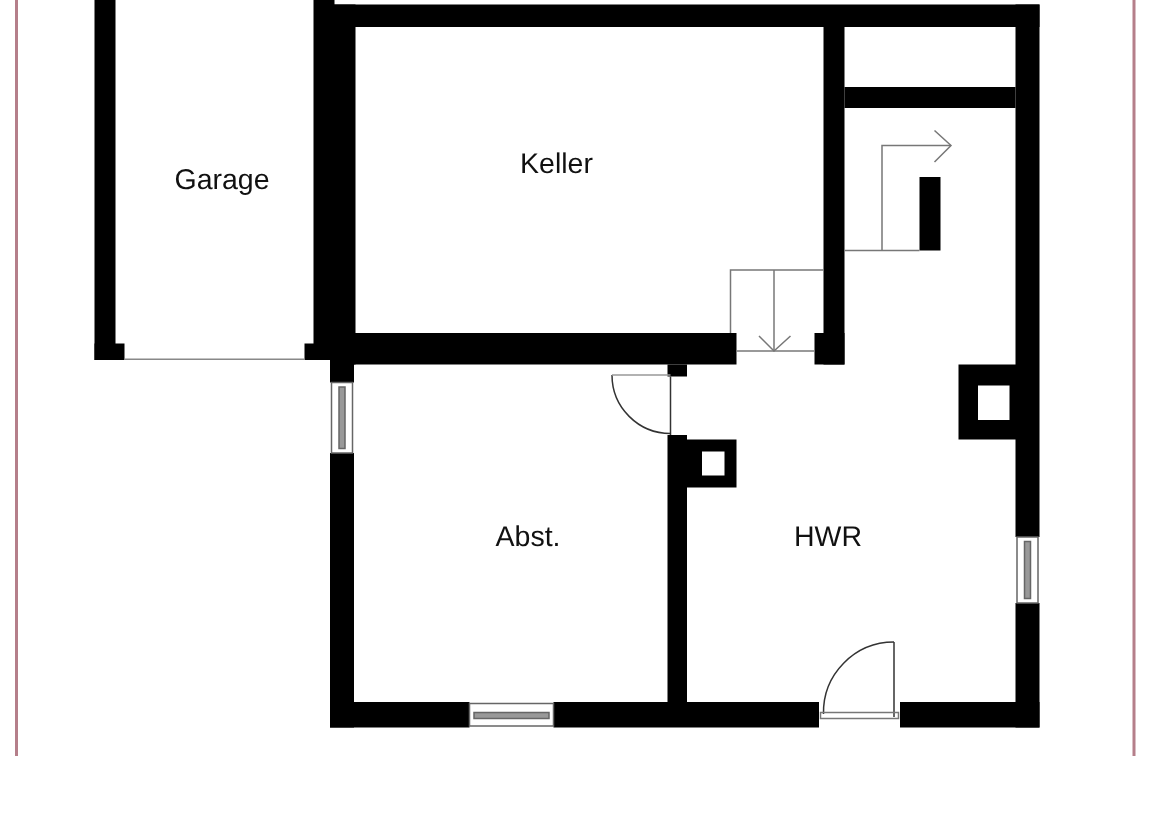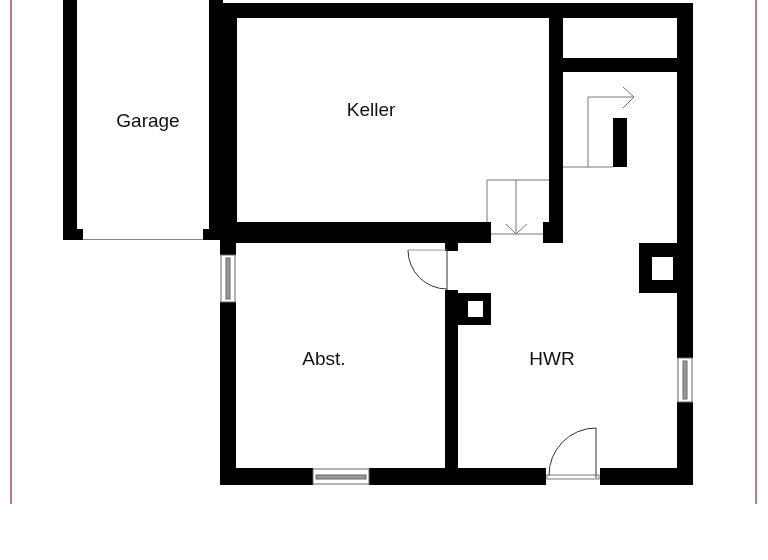--- a/index.html
+++ b/index.html
@@ -78,15 +78,15 @@
       <rect x="226" y="258" width="4" height="41" fill="#999"></rect>
       <rect x="313" y="469" width="56" height="15"></rect>
       <rect x="316" y="475" width="50" height="4" fill="#999"></rect>
       <rect x="678" y="358" width="14" height="44"></rect>
       <rect x="683" y="361" width="4" height="38" fill="#999"></rect>
     </g>
   </svg>
 
   <div class="room-label" style="left:148px;top:121px">Garage</div>
   <div class="room-label" style="left:371px;top:110px">Keller</div>
-  <div class="room-label" style="left:324px;top:359px">Abst.</div>
+  <div class="room-label" style="left:352px;top:359px">Abst.</div>
   <div class="room-label" style="left:552px;top:359px">HWR</div>
 </div>
 
 </body></html>

